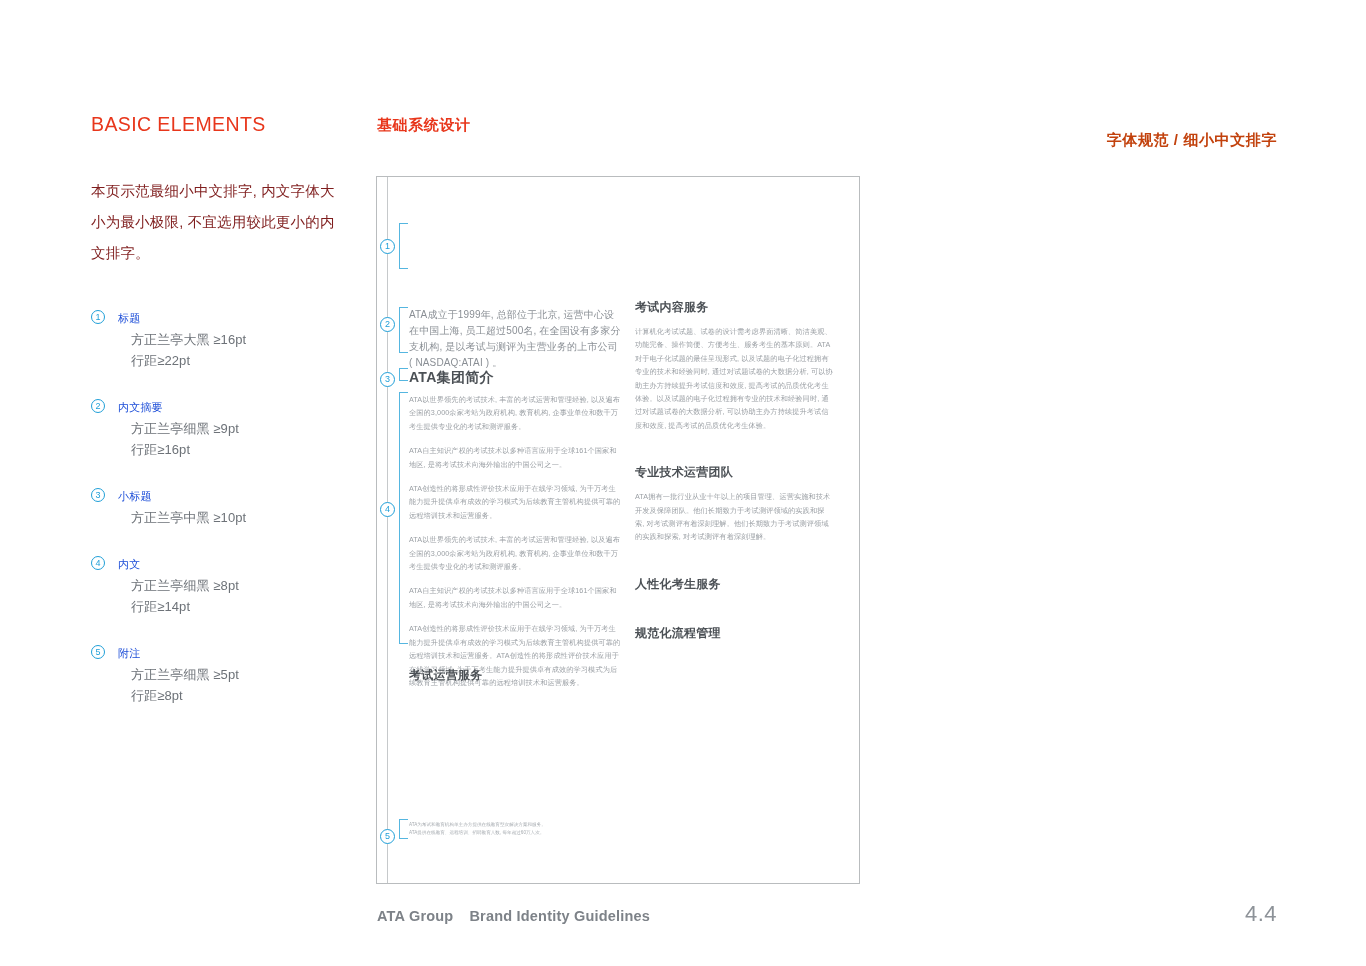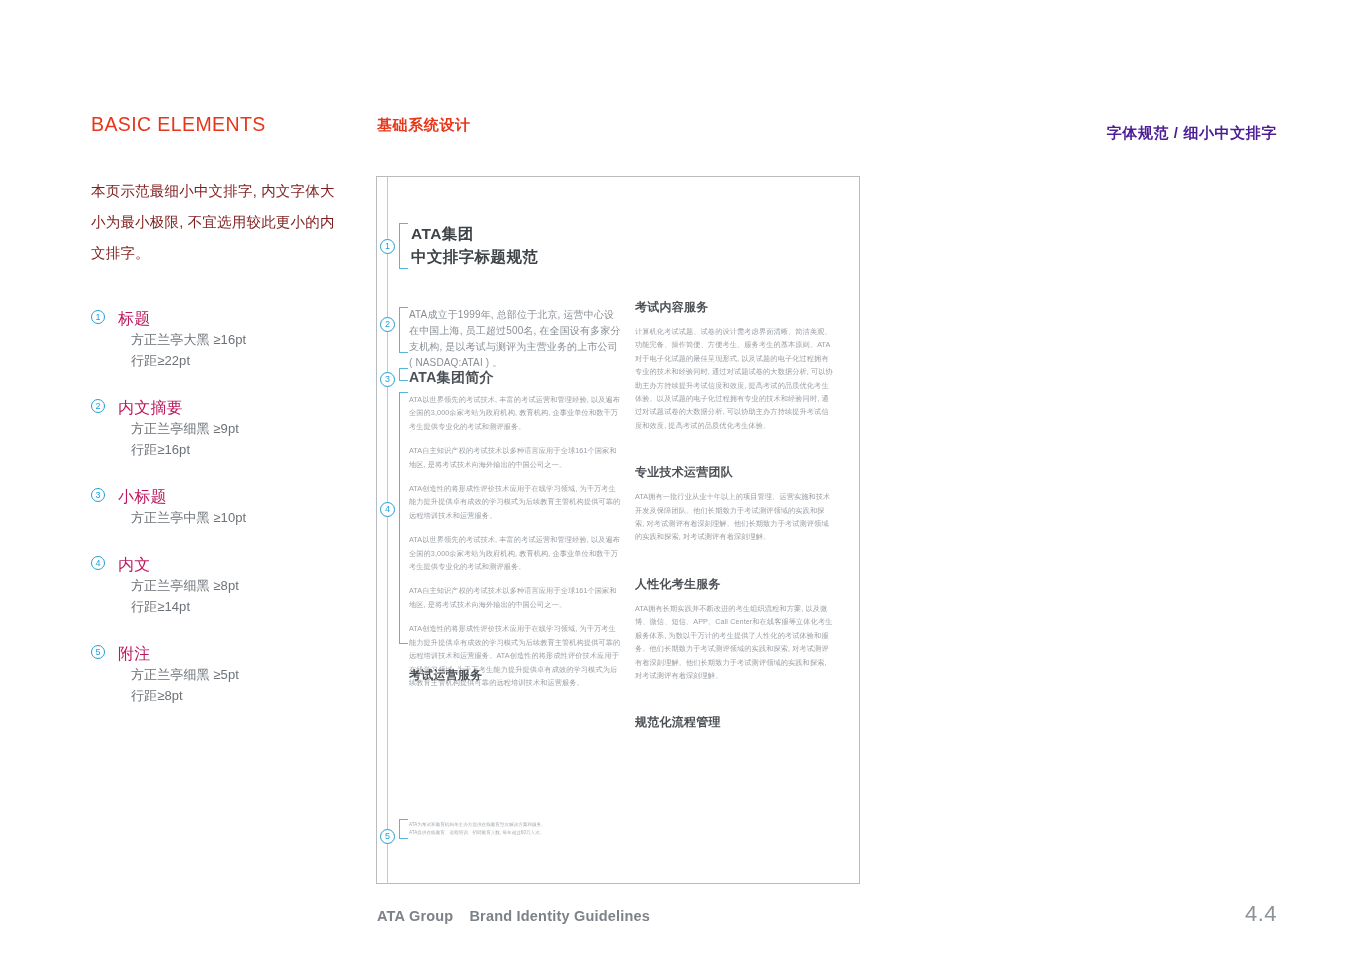--- a/index.html
+++ b/index.html
@@ -22,43 +22,43 @@
     position: absolute; left: 91px; top: 0;
     font-size: 19.5px; letter-spacing: .4px;
     color: #e8361b; font-weight: 400;
   }
   .hdr-cn {
     position: absolute; left: 377px; top: 3px;
     font-size: 15px; font-weight: bold; color: #e8361b;
     letter-spacing: .6px;
   }
   .hdr-right {
-    position: absolute; right: 89px; top: 11px;
-    font-size: 15px; font-weight: bold; color: #4c1d95;
+    position: absolute; right: 89px; top: 18px;
+    font-size: 15px; font-weight: bold; color: #c2410c;
     letter-spacing: .6px;
   }
 
   
   #left-panel {
     position: absolute; left: 91px; top: 176px; width: 250px;
   }
   .intro {
     font-size: 14.5px; line-height: 31px; color: #7f1d1d;
     letter-spacing: .2px;
   }
   .legend { margin-top: 39px; }
   .legend-item { position: relative; margin-bottom: 26px; padding-left: 27px; }
   .legend-num {
     position: absolute; left: 0; top: 2px;
     width: 14px; height: 14px; border-radius: 50%;
     border: 1px solid #1f9fd8; color: #1f9fd8;
     font-size: 9px; line-height: 12px; text-align: center;
   }
   .legend-title {
-    font-size: 16px; color: #be185d; line-height: 21px;
+    font-size: 11px; color: #1d4ed8; line-height: 21px;
     letter-spacing: .2px;
   }
   .legend-spec {
     font-size: 13px; color: #6d7278; line-height: 21px;
     padding-left: 13px; letter-spacing: .1px;
   }
 
   
   #doc-page {
     position: absolute;
@@ -212,24 +212,20 @@
   <div class="marker m3">3</div>
   <div class="marker m4">4</div>
   <div class="marker m5">5</div>
 
   <div class="bracket" style="left:22px; top:46px; height:46px;"></div>
   <div class="bracket" style="left:22px; top:130px; height:46px;"></div>
   <div class="bracket" style="left:22px; top:191px; height:13px;"></div>
   <div class="bracket" style="left:22px; top:215px; height:252px;"></div>
   <div class="bracket" style="left:22px; top:642px; height:20px;"></div>
 
-  <div class="doc-title">
-    <div>ATA集团</div>
-    <div>中文排字标题规范</div>
-  </div>
 
   <div class="doc-lede">ATA成立于1999年, 总部位于北京, 运营中心设在中国上海, 员工超过500名, 在全国设有多家分支机构, 是以考试与测评为主营业务的上市公司 ( NASDAQ:ATAI ) 。</div>
 
   <div class="doc-sub">ATA集团简介</div>
 
   <div class="col-left">
     <p class="body-p">ATA以世界领先的考试技术, 丰富的考试运营和管理经验, 以及遍布全国的3,000余家考站为政府机构, 教育机构, 企事业单位和数千万考生提供专业化的考试和测评服务。</p>
     <p class="body-p">ATA自主知识产权的考试技术以多种语言应用于全球161个国家和地区, 是将考试技术向海外输出的中国公司之一。</p>
     <p class="body-p">ATA创造性的将形成性评价技术应用于在线学习领域, 为千万考生能力提升提供卓有成效的学习模式为后续教育主管机构提供可靠的远程培训技术和运营服务。</p>
     <p class="body-p">ATA以世界领先的考试技术, 丰富的考试运营和管理经验, 以及遍布全国的3,000余家考站为政府机构, 教育机构, 企事业单位和数千万考生提供专业化的考试和测评服务。</p>
@@ -242,21 +238,20 @@
   </div>
 
   <div class="col-right">
     <p class="sec-head">考试内容服务</p>
     <p class="body-p">计算机化考试试题、试卷的设计需考虑界面清晰、简洁美观、功能完备、操作简便、方便考生、服务考生的基本原则。ATA对于电子化试题的最佳呈现形式, 以及试题的电子化过程拥有专业的技术和经验同时, 通过对试题试卷的大数据分析, 可以协助主办方持续提升考试信度和效度, 提高考试的品质优化考生体验。以及试题的电子化过程拥有专业的技术和经验同时, 通过对试题试卷的大数据分析, 可以协助主办方持续提升考试信度和效度, 提高考试的品质优化考生体验。</p>
 
     <p class="sec-head gap">专业技术运营团队</p>
     <p class="body-p">ATA拥有一批行业从业十年以上的项目管理、运营实施和技术开发及保障团队。他们长期致力于考试测评领域的实践和探索, 对考试测评有着深刻理解。他们长期致力于考试测评领域的实践和探索, 对考试测评有着深刻理解。</p>
 
     <p class="sec-head gap">人性化考生服务</p>
-    <p class="body-p">ATA拥有长期实践并不断改进的考生组织流程和方案, 以及微博、微信、短信、APP、Call Center和在线客服等立体化考生服务体系, 为数以千万计的考生提供了人性化的考试体验和服务。他们长期致力于考试测评领域的实践和探索, 对考试测评有着深刻理解。他们长期致力于考试测评领域的实践和探索, 对考试测评有着深刻理解。</p>
 
     <p class="sec-head gap">规范化流程管理</p>
   </div>
 
   <div class="footnote" style="white-space:pre-line">ATA为考试和教育机构单主办方提供在线教育型次解决方案和服务。
 ATA提供在线教育、远程培训、招聘教育人数, 每年超过60万人次。</div>
 
 </div>
 
 <div id="page-footer">

